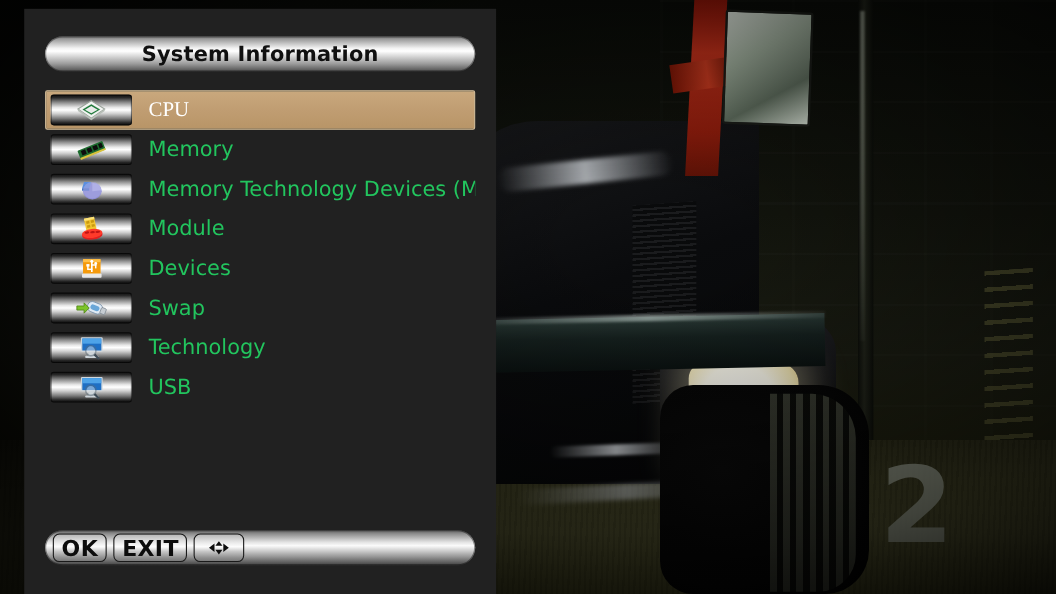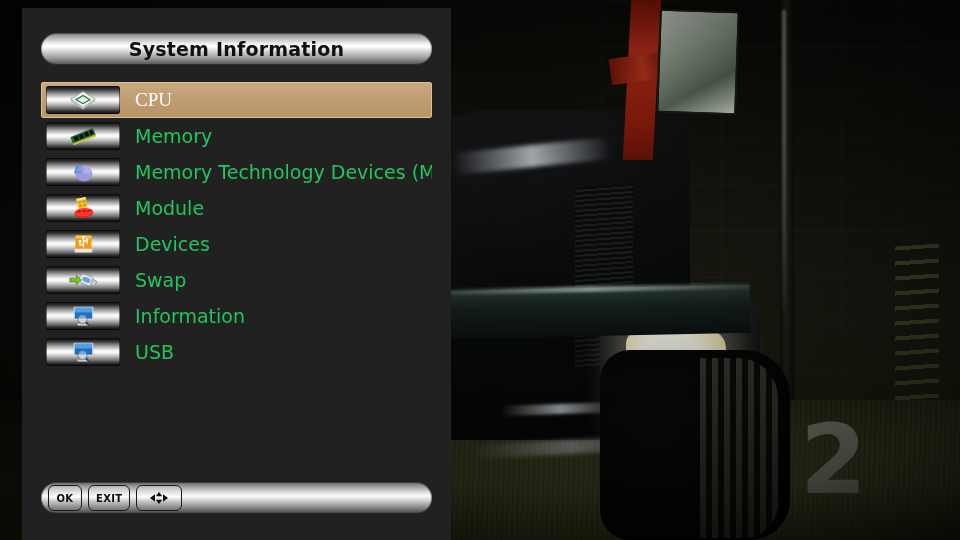--- a/index.html
+++ b/index.html
@@ -220,21 +220,21 @@
       #cfcfcf 58%, #949494 76%, #555555 94%, #343434 100%);
     box-shadow:inset 0 0 0 1px rgba(0,0,0,.4);
     display:flex;align-items:center;
     padding-left:7px;box-sizing:border-box;gap:6px;
   }
   .fbtn{
     height:22px;min-width:34px;padding:12px 7px;box-sizing:border-box;
     border:1.5px solid #1a1a1a;border-radius:6px;
     background:linear-gradient(180deg,#b7b7b7 0%,#e9e9e9 30%,#fdfdfd 46%,#c6c6c6 64%,#8e8e8e 88%,#7a7a7a 100%);
     display:flex;align-items:center;justify-content:center;
-    font-size:10px;font-weight:bold;color:#0d0d0d;letter-spacing:.3px;
+    font-size:20px;font-weight:bold;color:#0d0d0d;letter-spacing:.3px;
   }
   .dpad{display:flex;align-items:center;justify-content:center;gap:1px;height:100%;}
   .dpad svg{display:block;}
 </style>
 </head>
 <body>
 
 <div id="screen">
 
   <div class="bg">
@@ -380,21 +380,21 @@
           <svg class="ico" viewBox="0 0 32 24">
             <rect x="6" y="2" width="21" height="14" rx="1" fill="#cfd6db"></rect>
             <rect x="7.3" y="3.2" width="18.4" height="11.6" fill="#1f6fc4"></rect>
             <rect x="7.3" y="3.2" width="18.4" height="5" fill="#4ea3e8"></rect>
             <path d="M14,16 L19,16 L20,20 L13,20 Z" fill="#b9c1c7"></path>
             <rect x="10" y="20" width="13" height="2" rx="1" fill="#cfd6db"></rect>
             <circle cx="15.5" cy="15" r="5" fill="#e9eef2" opacity=".45" stroke="#5a6b78" stroke-width="1.6"></circle>
             <line x1="19" y1="18.6" x2="23.5" y2="23" stroke="#3d4a55" stroke-width="2.2"></line>
           </svg>
         </div>
-        <div class="label">Information</div>
+        <div class="label">Technology</div>
       </div>
 
       <div class="row">
         <div class="iconplate">
           <svg class="ico" viewBox="0 0 32 24">
             <rect x="6" y="2" width="21" height="14" rx="1" fill="#cfd6db"></rect>
             <rect x="7.3" y="3.2" width="18.4" height="11.6" fill="#1f6fc4"></rect>
             <rect x="7.3" y="3.2" width="18.4" height="5" fill="#4ea3e8"></rect>
             <path d="M14,16 L19,16 L20,20 L13,20 Z" fill="#b9c1c7"></path>
             <rect x="10" y="20" width="13" height="2" rx="1" fill="#cfd6db"></rect>

